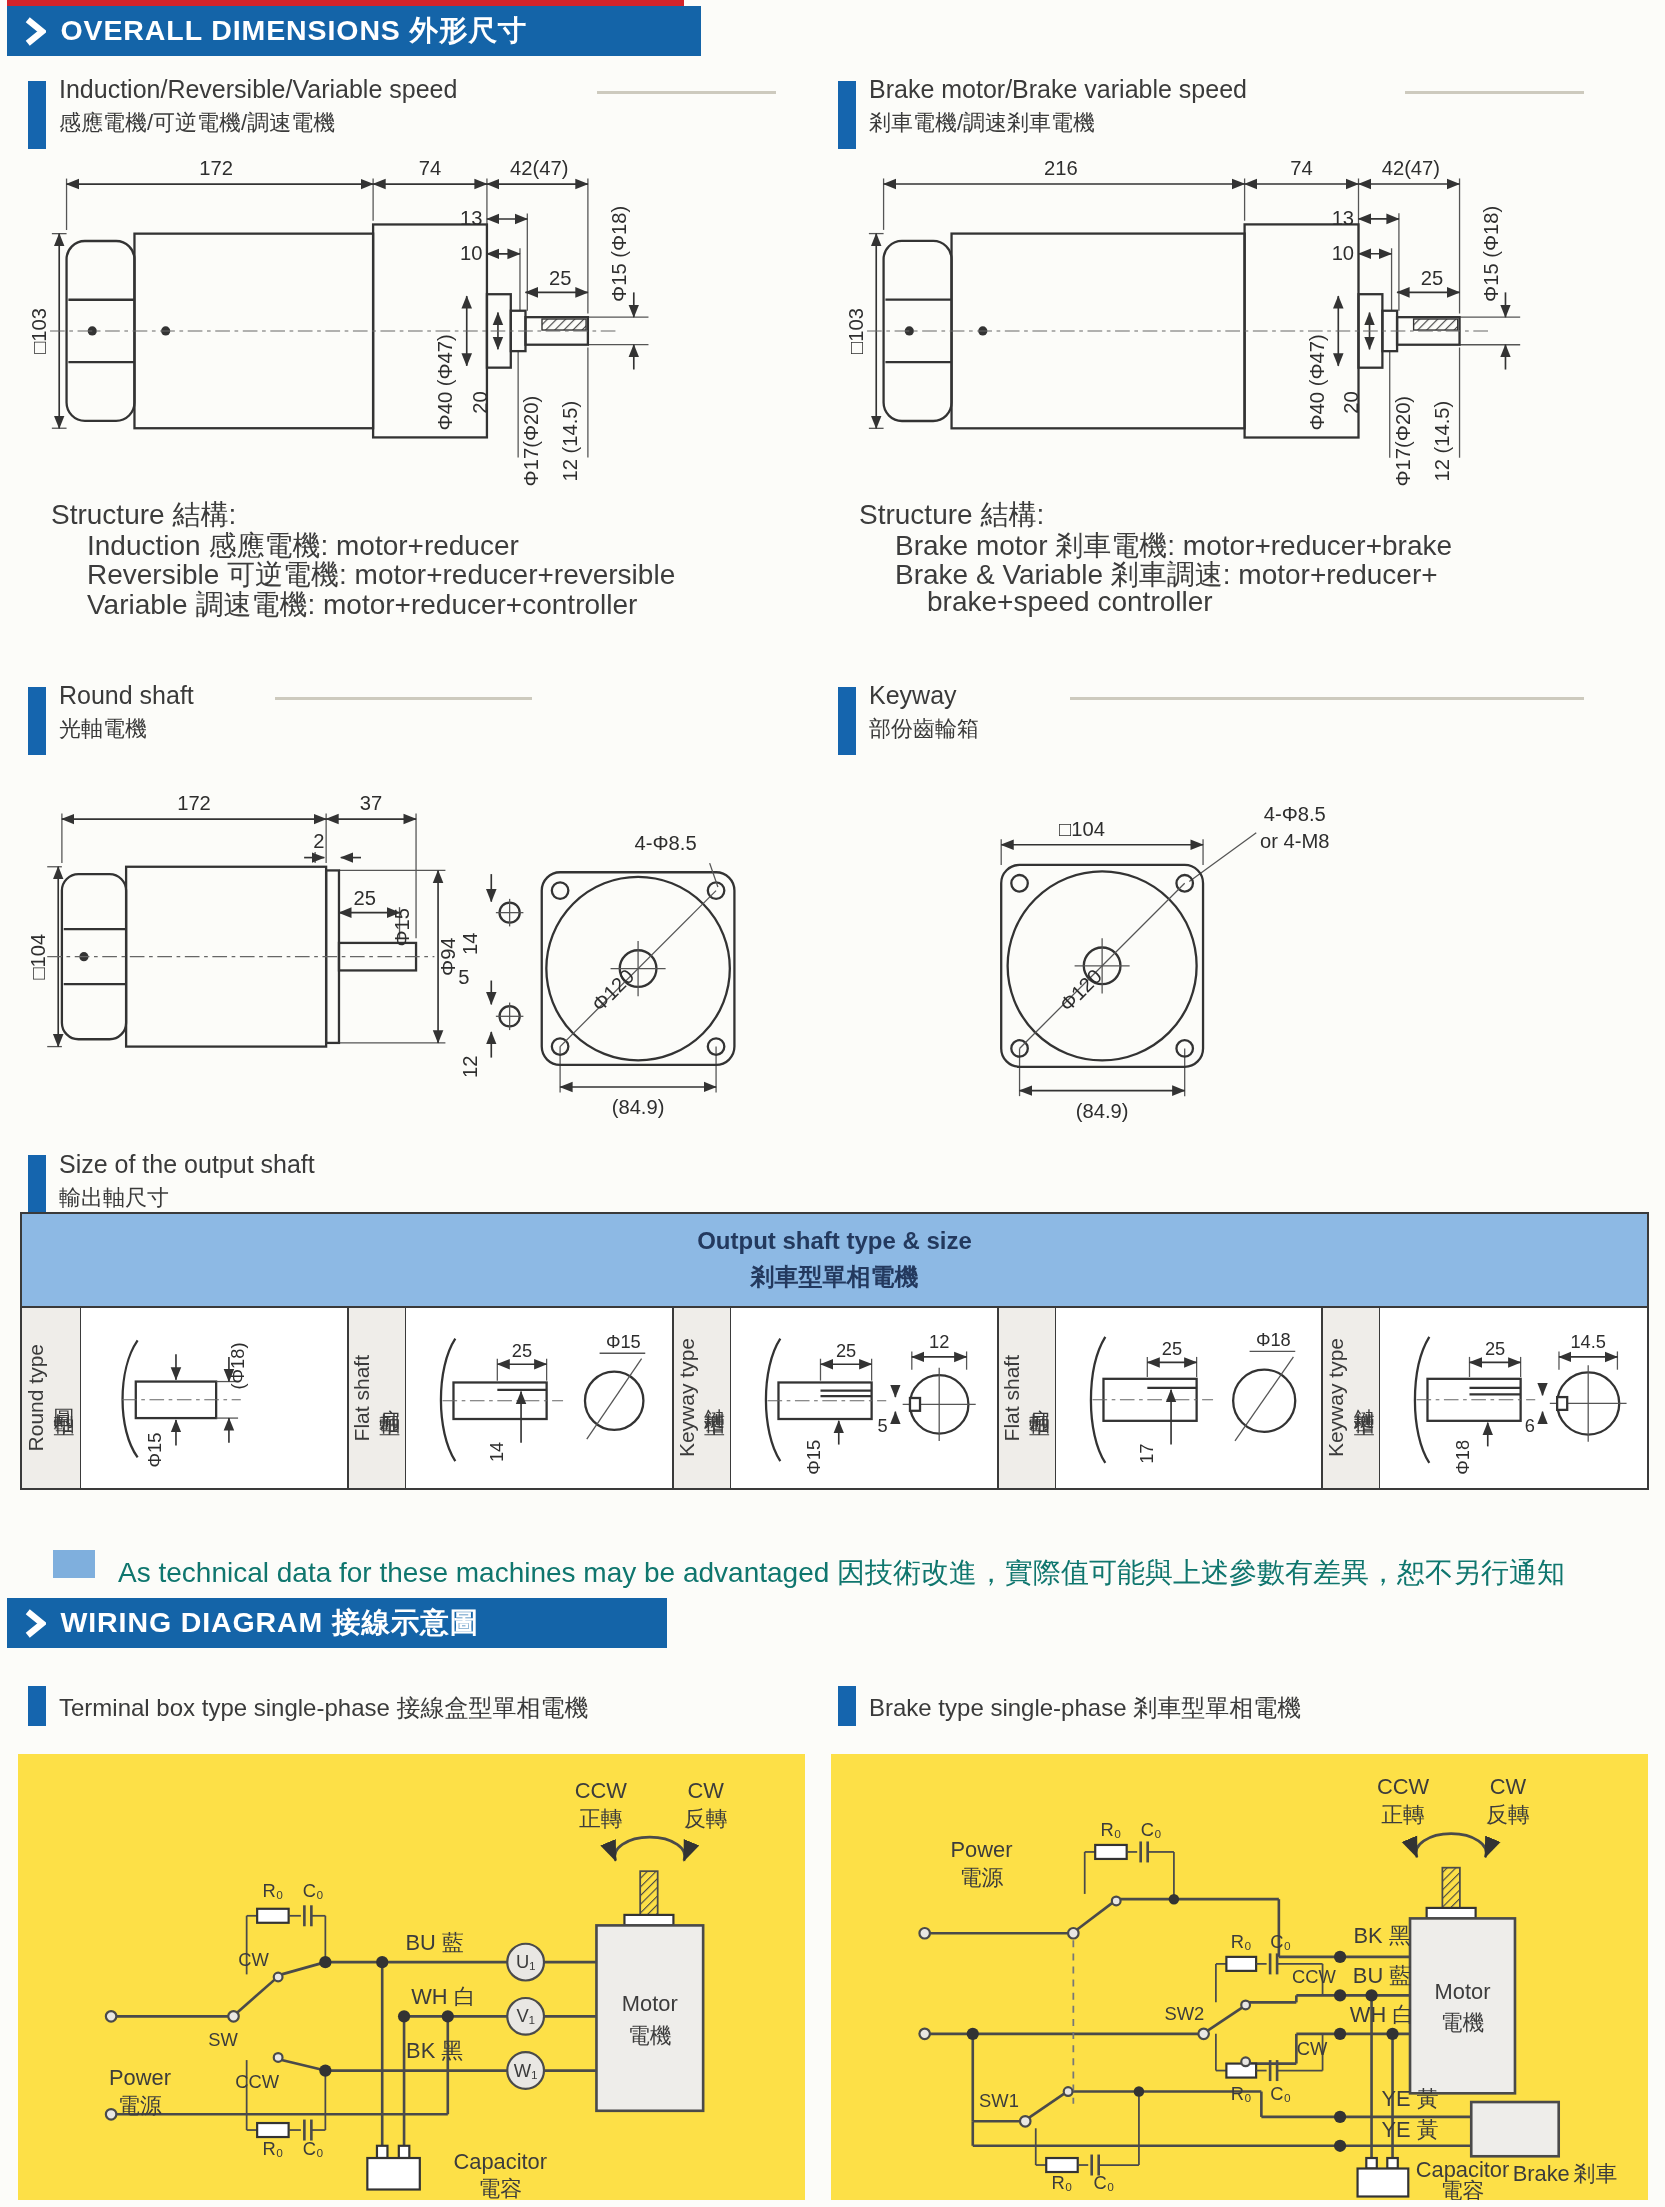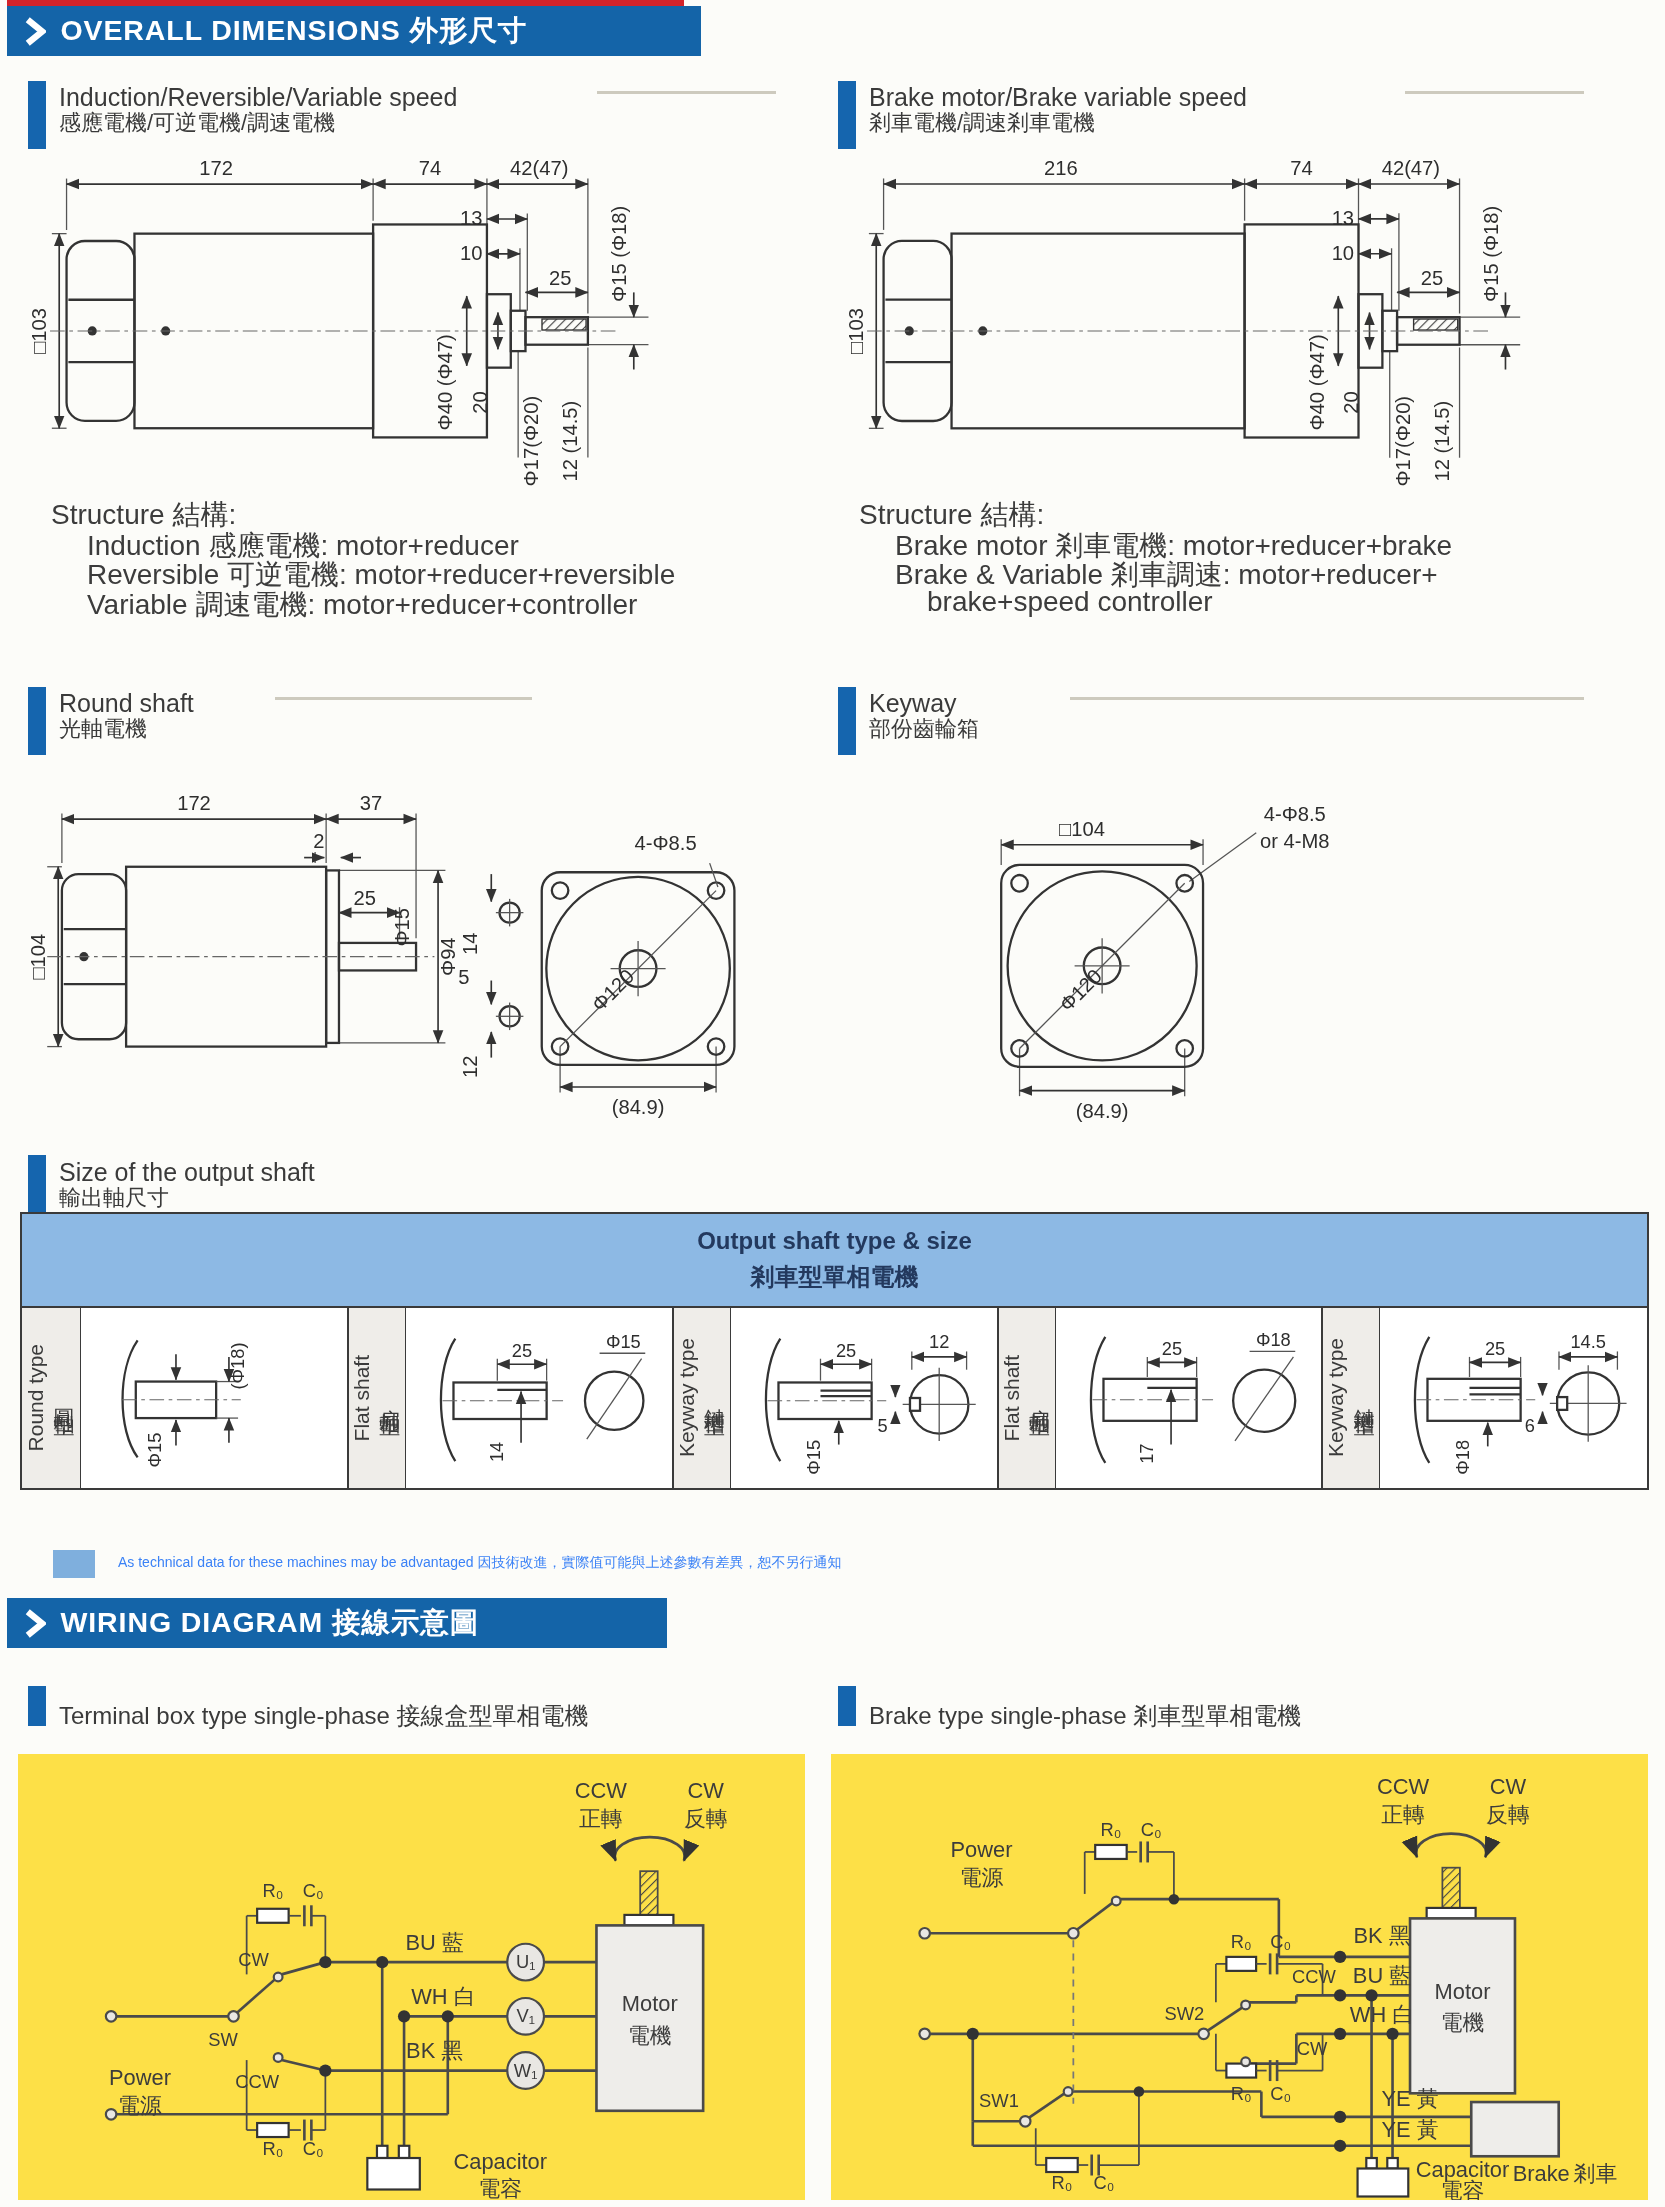--- a/index.html
+++ b/index.html
@@ -8,21 +8,21 @@
     font-family:"Liberation Sans","DejaVu Sans",sans-serif;color:#3a3a3a;overflow:hidden;
   }
   .abs{position:absolute;}
   .banner{
     background:#1464a8;color:#fff;display:flex;align-items:center;
     padding-left:16.5px;font-size:28.5px;font-weight:bold;letter-spacing:0.9px;
   }
   .banner .chev{margin-right:14.7px;display:flex;align-items:center;}
   .redstrip{background:#d2232a;}
   .secsq{background:#1565ae;}
-  .sectitle{font-size:25px;color:#3a3a3a;white-space:nowrap;margin-top:8px;}
+  .sectitle{font-size:25px;color:#3a3a3a;white-space:nowrap;}
   .subzh{font-size:22px;color:#3a3a3a;white-space:nowrap;}
   .rule{height:2.8px;background:#cdcabe;}
   .structxt{font-size:28px;color:#3c3c3c;white-space:nowrap;}
   svg text{font-family:"Liberation Sans","DejaVu Sans",sans-serif;fill:#2e2e2e;font-size:22px;text-anchor:middle;}
   svg text.sm{font-size:20px;}
   svg text.wl{font-size:25px;fill:#3c3c3c;}
   svg text.wls{font-size:21px;fill:#3c3c3c;}
   .ln{stroke:#333;stroke-width:2.5;fill:none;}
   .lnf{stroke:#333;stroke-width:2.5;fill:#fff;}
   .tn{stroke:#555;stroke-width:1.4;fill:none;}
@@ -45,21 +45,21 @@
   .tcell{border-right:1.8px solid #3a3a3a;box-sizing:border-box;height:100%;}
   .tcell.last{border-right:none;}
   .tcell.lbl{
     width:59px;background:#efede9;display:flex;align-items:center;justify-content:center;gap:1.8px;
   }
   .tcell.lbl.grp{border-left:2.8px solid #3a3a3a;margin-left:-1.8px;}
   .tcell.draw{width:268px;background:#fff;flex:1;}
   .ven{writing-mode:vertical-rl;transform:rotate(180deg);font-size:21px;color:#3a3a3a;white-space:nowrap;}
   .vzh{writing-mode:vertical-rl;text-orientation:upright;font-size:21px;color:#3a3a3a;letter-spacing:3.7px;}
   .notesq{background:#7fafdd;}
-  .notetxt{font-size:14px;color:#3b82f6;white-space:nowrap;}
+  .notetxt{font-size:28px;color:#0f766e;white-space:nowrap;}
 </style>
 </head>
 <body>
 
 <div class="abs redstrip" style="left:7.3px;top:0;width:677px;height:6.4px"></div>
 <div class="abs banner" style="left:7.3px;top:6.4px;width:677px;height:50px">
   <span class="chev">
     <svg width="22" height="29" viewBox="0 0 24 32">
         <path d="M4,3 L20,16 L4,29" fill="none" stroke="#fff" stroke-width="7"></path>
       </svg>

